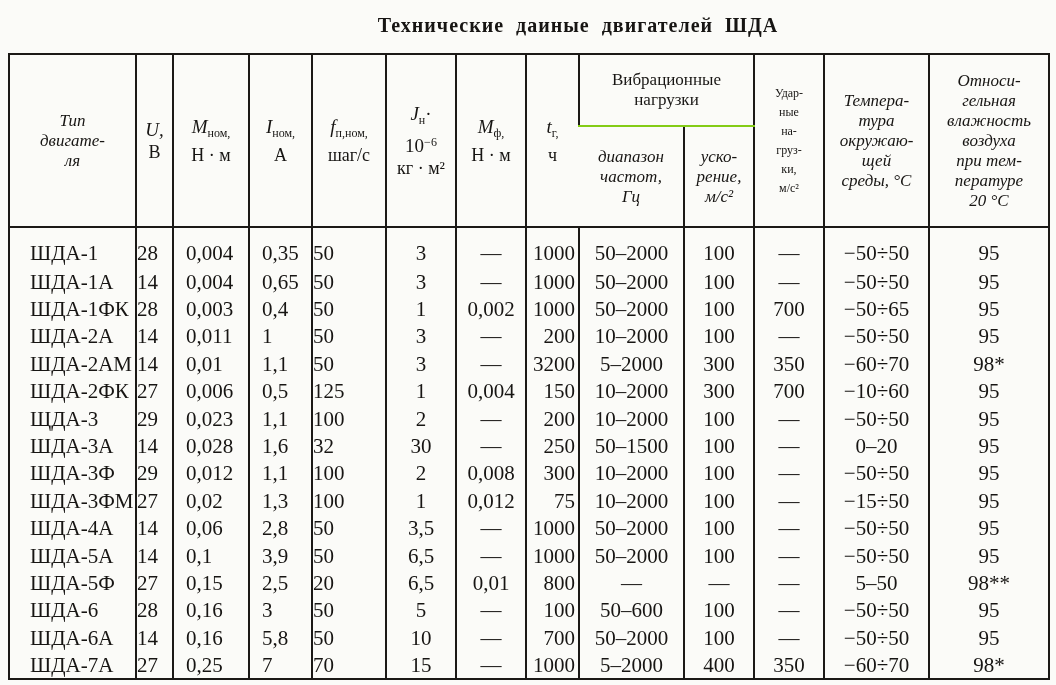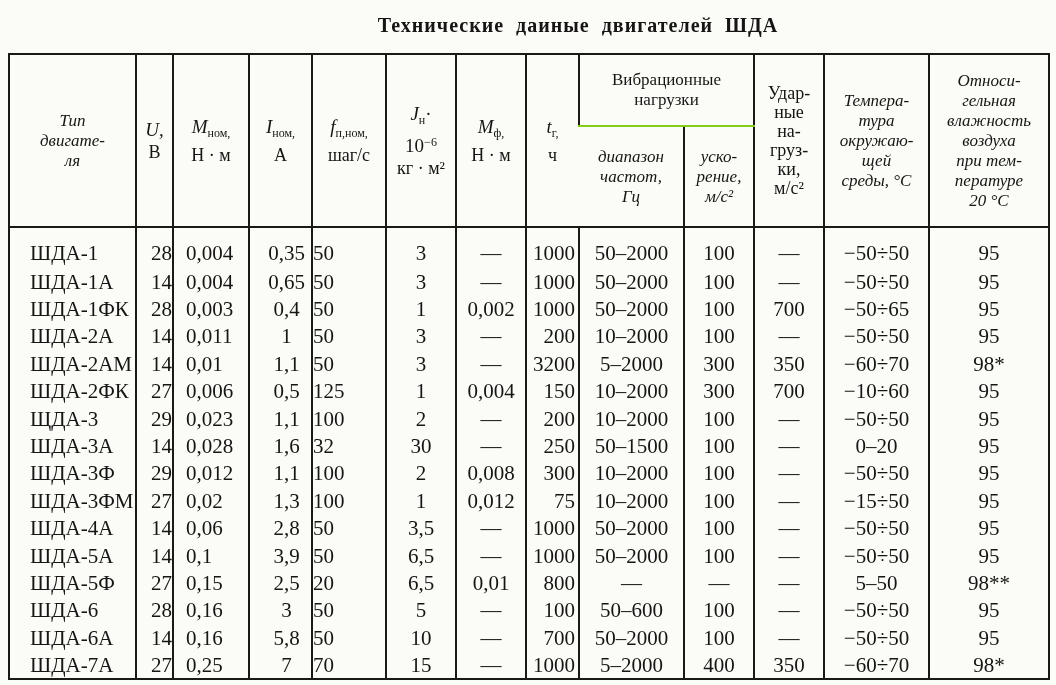--- a/index.html
+++ b/index.html
@@ -44,36 +44,36 @@
   thead th:first-child { border-left: none; }
   tbody { border-top: 2px solid #1b1916; }
   tbody td { border-left: 2px solid #1b1916; vertical-align: middle; }
   tbody td:first-child { border-left: none; }
 
   .hdr-row-1 { height: 72px; }
   .hdr-row-2 { height: 101px; }
   .vib-group { border-bottom: 2px solid #84cc16; font-size: 17px; line-height: 20px; }
   .ml { white-space: pre-line; }
   .hdr-text { font-size: 17px; line-height: 20px; font-style: italic; }
-  .hdr-text-sm { font-size: 18px; line-height: 19px; margin-left: 8px; }
+  .hdr-text-sm { font-size: 12px; line-height: 19px; margin-left: 8px; }
   .sym { font-size: 19px; line-height: 22px; }
   .sym i { font-style: italic; font-family: "Liberation Serif", serif; }
   .sym sub { font-size: 12px; vertical-align: -4px; letter-spacing: 0; }
   .sym sup { font-size: 12px; vertical-align: 6px; }
   .unit-line { font-size: 18px; line-height: 22px; }
 
   tbody tr { height: 27.4px; }
   tbody tr:first-child { height: 41px; margin-top: 16px; }
   tbody tr:first-child td { vertical-align: bottom; padding-bottom: 3px; }
   tbody td { font-size: 21px; line-height: 24px; }
 
   .col-type   { text-align: left; padding-left: 20px; }
-  .col-u      { text-align: right; }
+  .col-u      { text-align: left; }
   .col-m_nom  { text-align: left; padding-left: 12px; }
-  .col-i_nom  { text-align: center; padding-left: 12px; }
+  .col-i_nom  { text-align: left; padding-left: 12px; }
   .col-f      { }
   .col-j      { text-align: center; }
   .col-m_f    { text-align: center; }
   .col-t      { text-align: right; padding-right: 3px; }
   .col-freq   { text-align: center; }
   .col-accel  { text-align: center; }
   .col-shock  { text-align: center; }
   .col-temp   { text-align: center; }
   .col-hum    { text-align: center; }
 </style>

